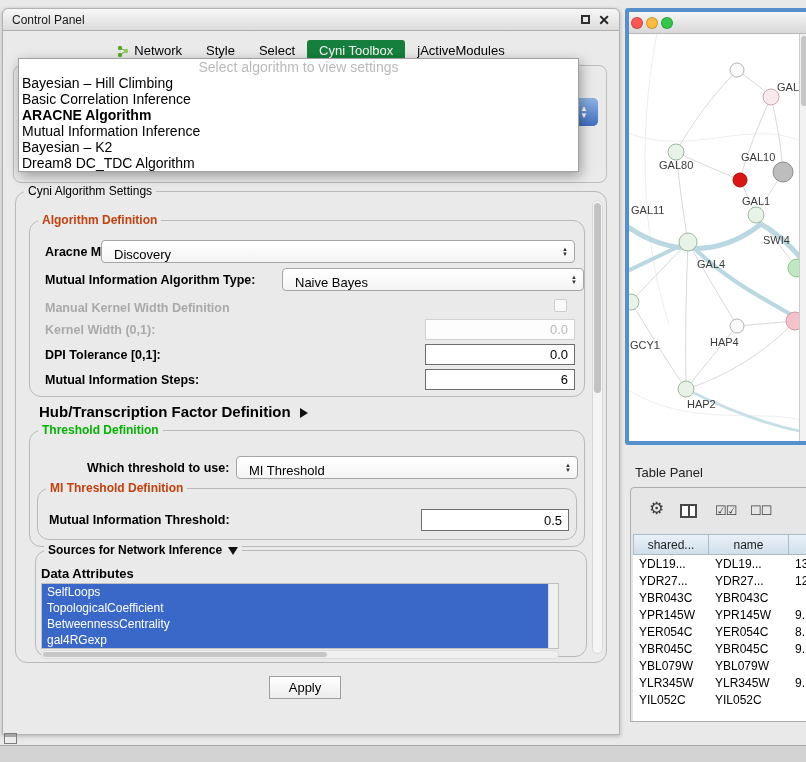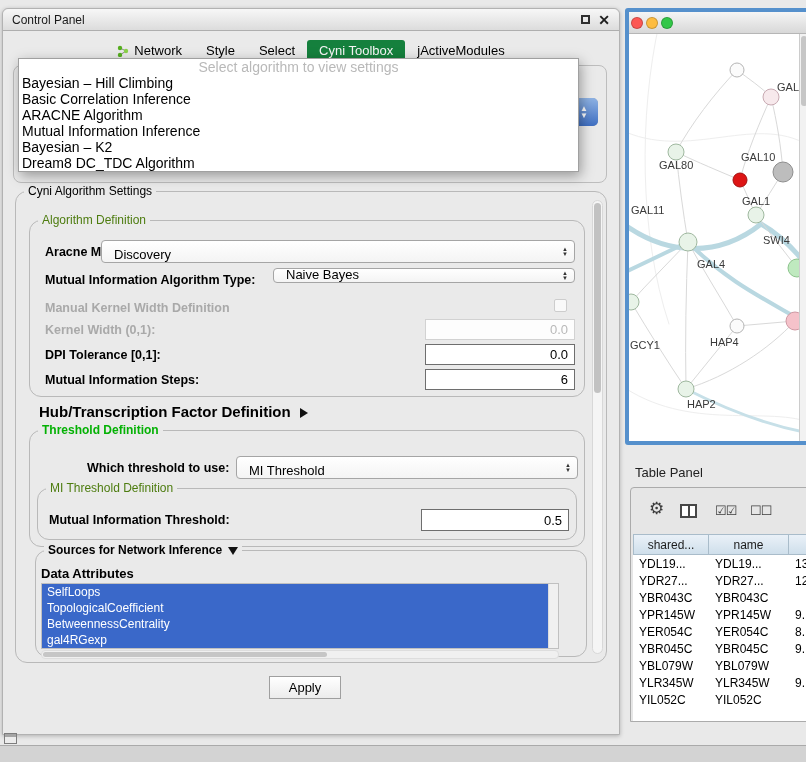--- a/index.html
+++ b/index.html
@@ -27,28 +27,28 @@
       border:1px solid #9e9e9e;border-radius:5px}
   #algo-combo .blue-stepper{position:absolute;right:-1px;top:-1px;bottom:-1px;width:28px;
       background:linear-gradient(#8fb3e4,#3f6fc2);border-radius:5px;display:flex;flex-direction:column;
       align-items:center;justify-content:center;color:#fff;font-size:8px;line-height:7px}
 
   
   #algo-popup{position:absolute;left:15px;top:49px;width:561px;background:#fff;border:1px solid #a0a0a0;
       box-shadow:2px 4px 12px rgba(0,0,0,.35);z-index:40;font-size:14px}
   .dd-placeholder{height:16px;line-height:16px;text-align:center;color:#b9b9b9}
   .dd-item{height:16px;line-height:16px;padding-left:3px;white-space:nowrap}
-  .dd-item.sel{font-weight:normal}
+  .dd-item.sel{font-weight:bold}
 
   
   .fieldset{position:absolute;border:1px solid #b9b9b9;border-radius:12px}
   .legend{position:absolute;top:-8px;left:8px;background:#eaeaea;padding:0 4px;font-size:12px;white-space:nowrap}
   .legend-plain{color:#000}
   .legend-bold{font-weight:bold}
-  .legend-blue{color:#4d7c0f;font-weight:normal}
+  .legend-blue{color:#c2410c;font-weight:bold}
   .legend-green{color:#04b104;font-weight:bold}
 
   .lbl{position:absolute;font-size:12.5px;font-weight:bold;white-space:nowrap;color:#000}
   .lbl.disabled{color:#a9a9a9}
 
   .combo{position:absolute;background:linear-gradient(#ffffff,#f4f4f4);border:1px solid #a5a5a5;border-radius:4px;
       font-size:13px;display:flex;align-items:flex-end;padding-left:12px;color:#000}
   .combo .arrows{position:absolute;right:6px;top:0;bottom:0;display:flex;flex-direction:column;
       justify-content:center;font-size:6px;line-height:5px;color:#333}
 
@@ -193,21 +193,21 @@
     <span class="lbl" style="left:42px;top:236px">Aracne Mode:</span>
     <div class="combo" style="left:98px;top:231px;width:474px;height:23px">
       <span>Discovery</span>
       <span class="arrows">
           <span>▲</span>
           <span>▼</span>
         </span>
     </div>
 
     <span class="lbl" style="left:42px;top:264px">Mutual Information Algorithm Type:</span>
-    <div class="combo" style="left:270px;top:259px;width:302px;height:15px">
+    <div class="combo" style="left:279px;top:259px;width:302px;height:23px">
       <span>Naive Bayes</span>
       <span class="arrows">
           <span>▲</span>
           <span>▼</span>
         </span>
     </div>
 
     <span class="lbl disabled" style="left:42px;top:292px">Manual Kernel Width Definition</span>
     <span class="checkbox" style="left:551px;top:290px"></span>
 

